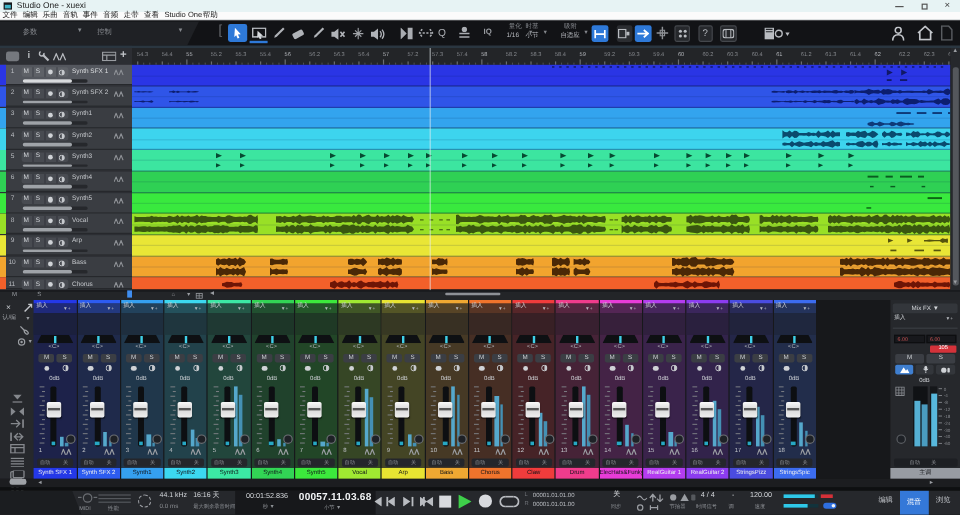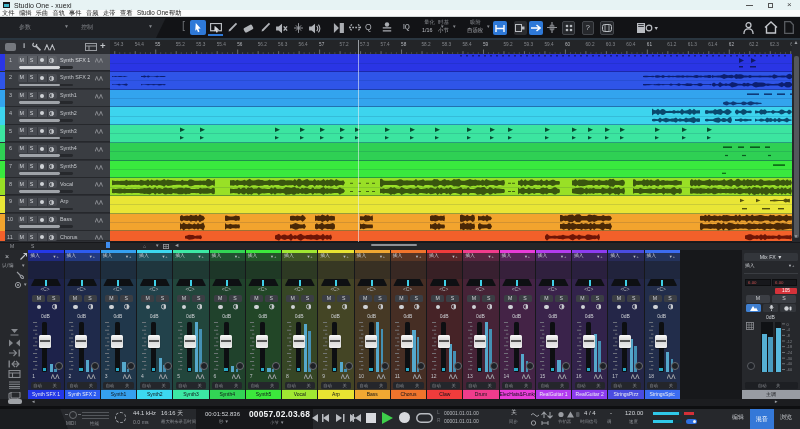--- a/index.html
+++ b/index.html
@@ -1765,21 +1765,21 @@
 <div class="a" style="left:82px;top:417.5px;width:27px;height:1.6px;background:#54575c"></div>
 <div class="a tx" style="left:90px;top:421.5px;font-size:4.6px;color:#8e9196">性能</div>
 <div class="a" style="left:115px;top:411.5px;width:11px;height:11px;border:1.6px dashed #9a9da2;border-radius:50%"></div>
 <div class="a" style="left:196px;top:408.5px;width:117px;height:20.5px;background:#17181b"></div>
 <div class="a tx" style="left:133px;top:410.5px;font-size:5.8px;color:#d4d7db">44.1 kHz</div>
 <div class="a tx" style="left:133px;top:419.5px;font-size:5.2px;color:#8e9196">0.0 ms</div>
 <div class="a tx" style="left:161px;top:410.5px;font-size:5.8px;color:#d4d7db">16:16 <span style="color:#d4d7db">天</span></div>
 <div class="a tx" style="left:161px;top:419.5px;font-size:4.4px;color:#8e9196">最大剩余录音时间</div>
 <div class="a tx" style="left:205px;top:411px;font-size:6px;color:#d4d7db">00:01:52.836</div>
 <div class="a tx" style="left:219px;top:420px;font-size:4.4px;color:#8e9196">秒 ▼</div>
-<div class="a tx" style="left:249px;top:410px;font-size:8.4px;font-weight:bold;color:#f2f4f6;letter-spacing:0.2px">00057.02.03.68</div>
+<div class="a tx" style="left:249px;top:410px;font-size:8.4px;font-weight:bold;color:#f2f4f6;letter-spacing:0.2px">00057.11.03.68</div>
 <div class="a tx" style="left:270px;top:420.5px;font-size:4.4px;color:#8e9196">小节 ▼</div>
 <svg class="a" style="left:312px;top:414px" width="48" height="8" viewBox="0 0 48 8">
     <g fill="#b9bcc1">
       <path d="M6 0 L6 8 L0 4 Z"></path>
       <path d="M18 0 L18 8 L12 4 Z M12.5 0 L11 0 L11 8 L12.5 8 Z" transform="translate(-1 0)"></path>
       <path d="M24 0 L24 8 L30 4 Z M31 0 L32.5 0 L32.5 8 L31 8 Z"></path>
       <path d="M38 0 L38 8 L44 4 Z"></path>
     </g>
   </svg>
 <svg class="a" style="left:352px;top:414px" width="9" height="8" viewBox="0 0 9 8">

